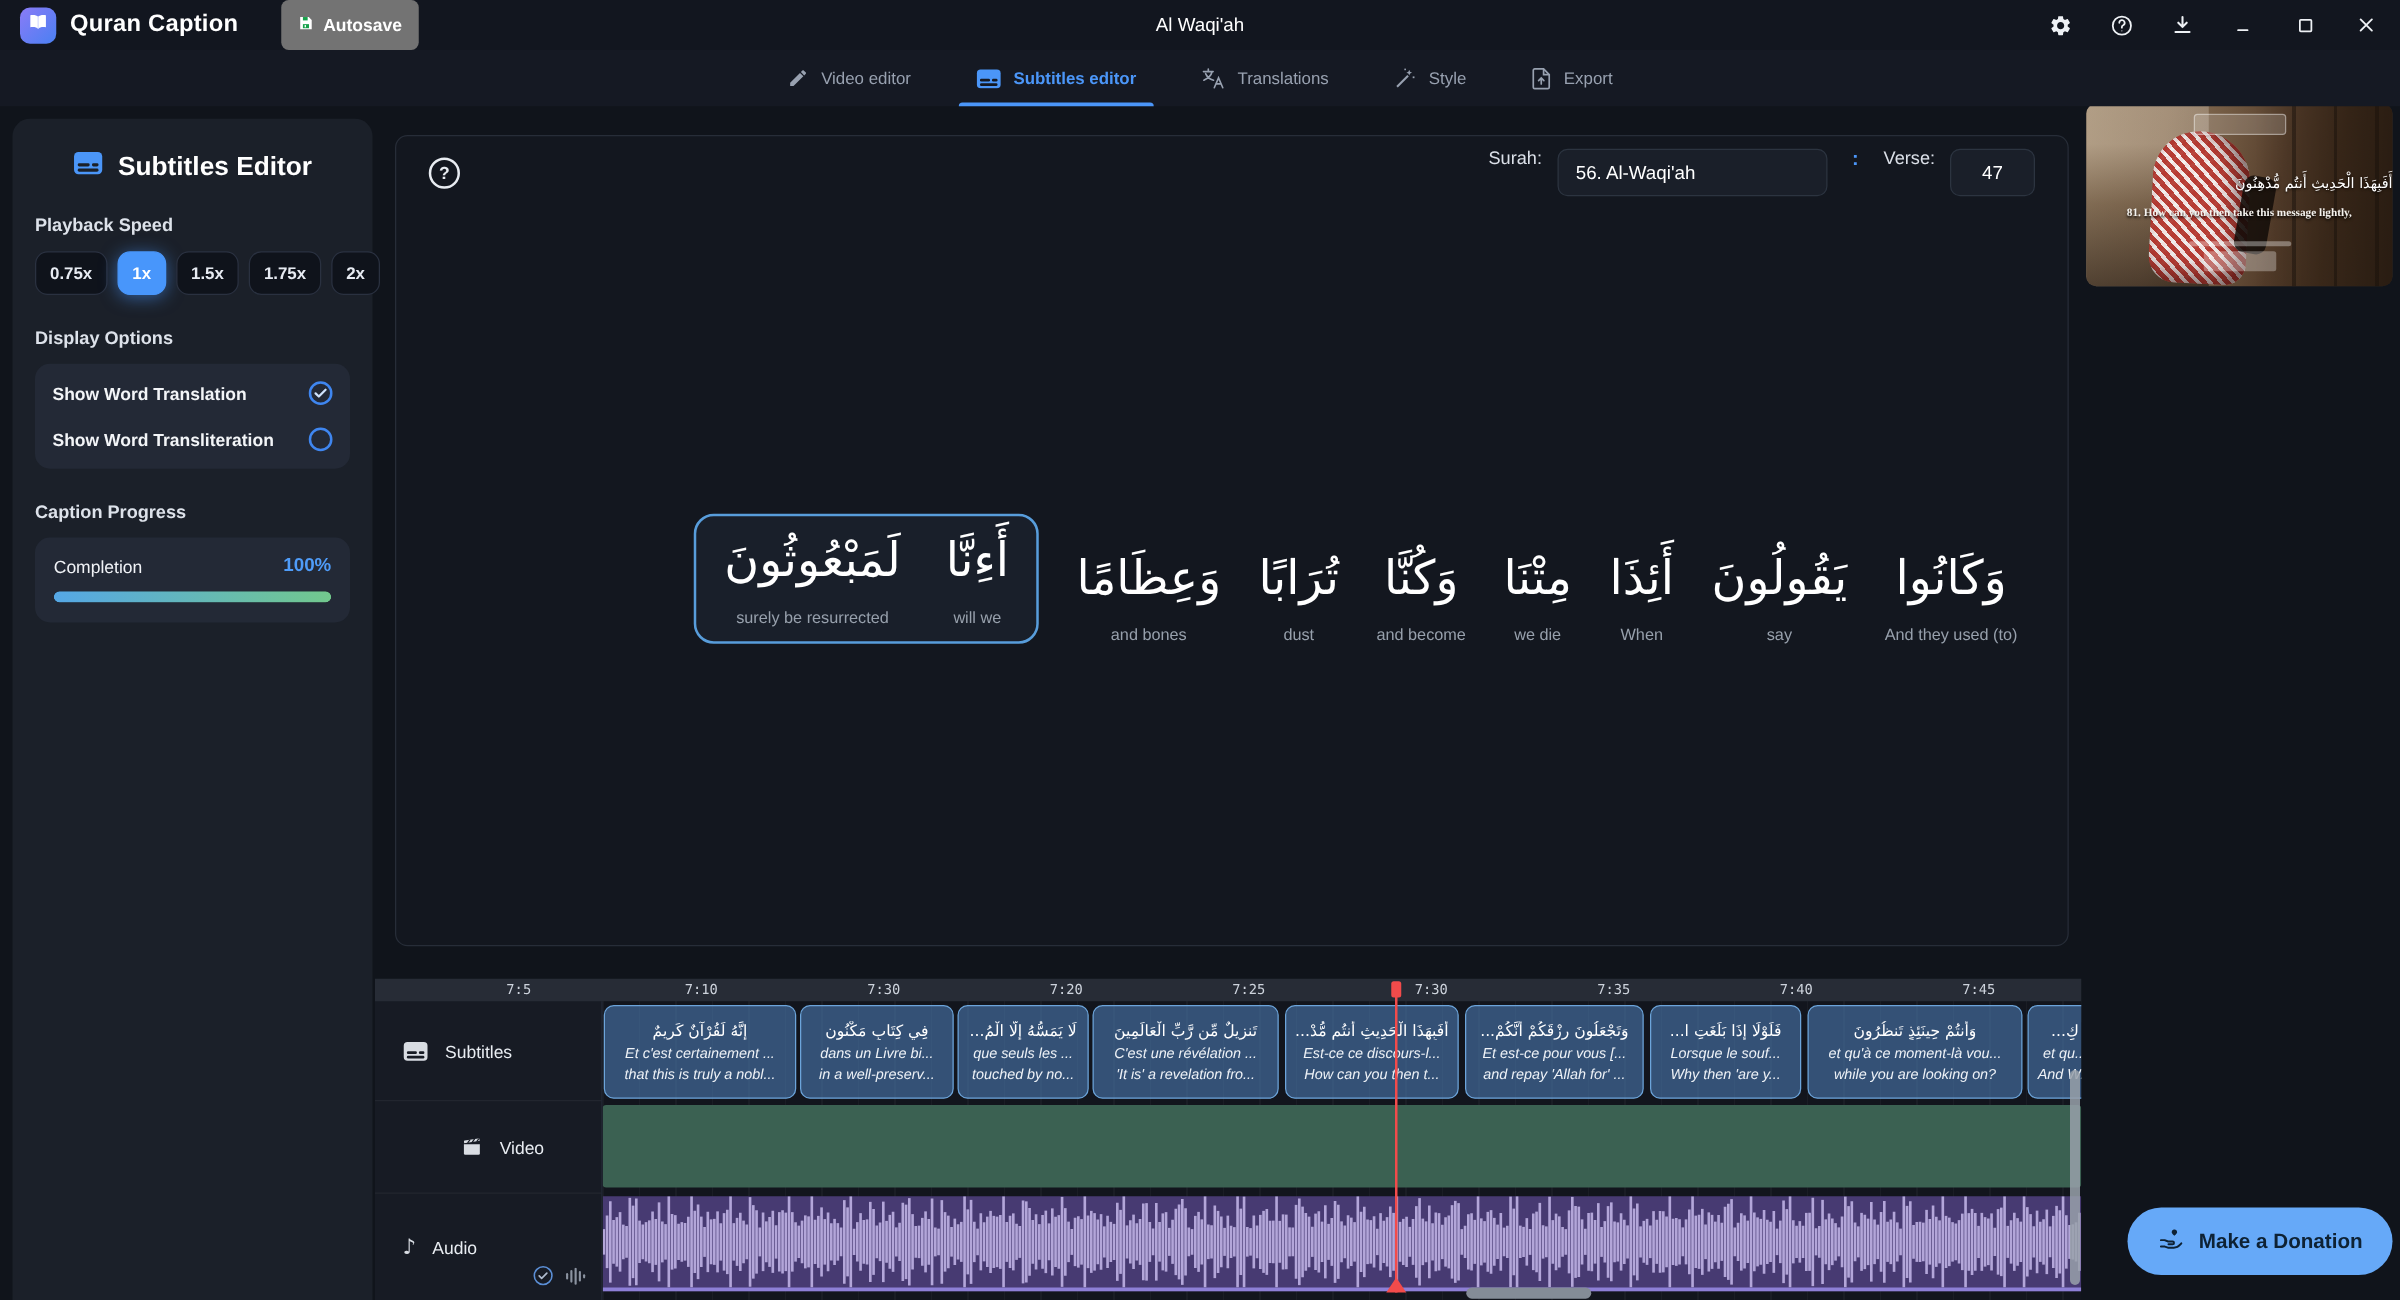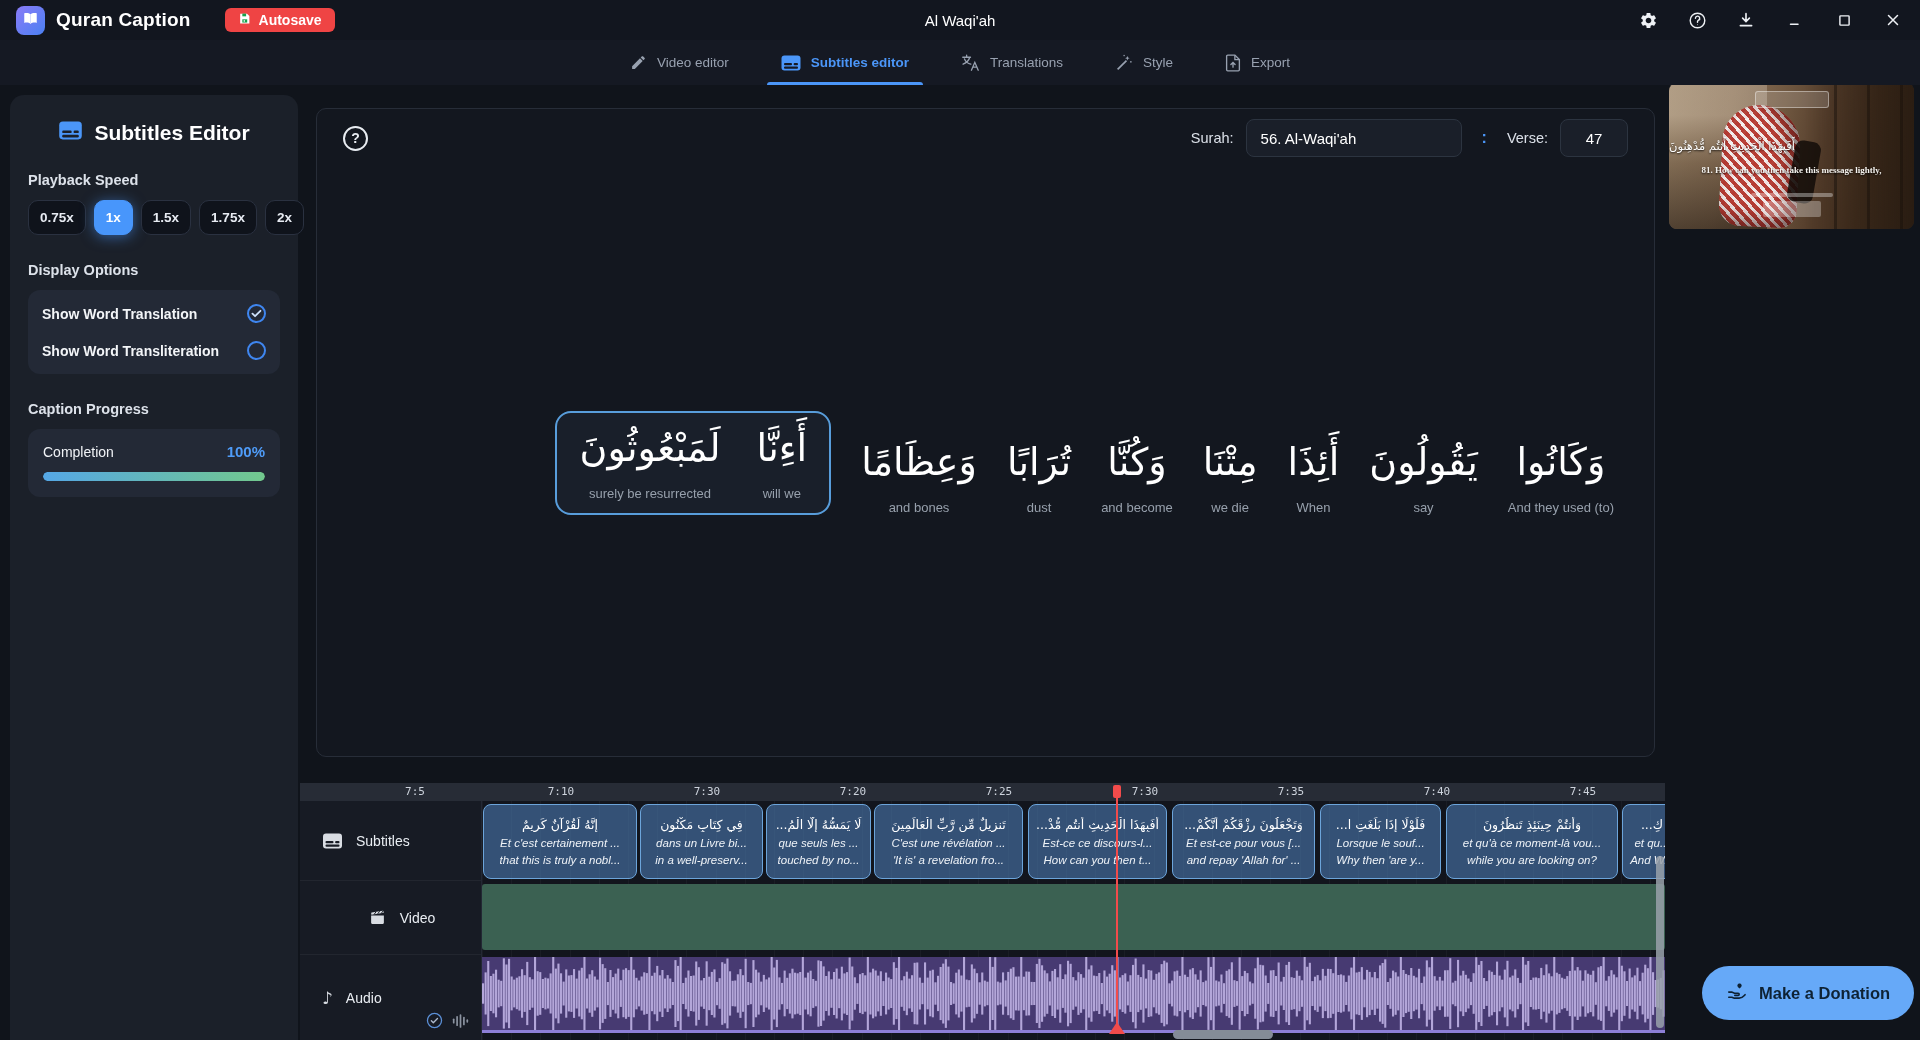--- a/index.html
+++ b/index.html
@@ -6,21 +6,21 @@
   #app{position:relative;width:1920px;height:1040px;overflow:hidden;background:#10141b;
        font-family:"Liberation Sans",sans-serif;color:#e8ebf0;}
   .ar-font{font-family:"DejaVu Sans",sans-serif;}
 
   
   .titlebar{position:absolute;left:0;top:0;width:100%;height:40px;background:#12161f;
             display:flex;align-items:center;padding:0 16px;box-sizing:border-box;z-index:20;}
   .logo{width:29px;height:29px;border-radius:8px;background:linear-gradient(135deg,#8a7bf7,#4a80f2);
         display:flex;align-items:center;justify-content:center;flex:0 0 auto;}
   .app-name{font-size:19px;font-weight:bold;color:#fff;margin-left:11px;letter-spacing:.2px;}
-  .autosave{margin-left:34px;height:24px;display:flex;align-items:center;gap:8px;background:#ef4444;
+  .autosave{margin-left:34px;height:40px;display:flex;align-items:center;gap:8px;background:#737373;
             border:none;border-radius:6px;padding:0 13px;color:#fff;font-size:14px;font-weight:bold;cursor:pointer;}
   .window-title{position:absolute;left:50%;top:50%;transform:translate(-50%,-50%);font-size:15px;color:#fff;}
   .win-icons{margin-left:auto;display:flex;align-items:center;gap:27px;color:#eef1f5;}
   .win-btn{background:none;border:none;color:#eef1f5;width:22px;height:22px;display:flex;
            align-items:center;justify-content:center;cursor:pointer;padding:0;}
 
   
   .tabbar{position:absolute;left:0;top:40px;width:100%;height:45px;background:#151923;
           display:flex;align-items:stretch;justify-content:center;gap:52px;z-index:19;}
   .tab{display:flex;align-items:center;gap:10px;font-size:13.5px;color:#98a1b0;cursor:pointer;position:relative;}
@@ -52,21 +52,21 @@
   .progress-track{height:9px;border-radius:5px;margin-top:12px;background:#161a23;overflow:hidden;}
   .progress-fill{height:100%;border-radius:5px;background:linear-gradient(90deg,#55a7e6,#72c88d);}
 
   
   .editor-card{position:absolute;left:316px;top:108px;width:1339px;height:649px;background:#13171f;
                border:1px solid #272d38;border-radius:10px;box-sizing:border-box;z-index:4;}
   .card-header{display:flex;align-items:center;height:58px;padding:0 26px;}
   .help-circle{width:25px;height:25px;border-radius:50%;border:2px solid #e8ecf1;box-sizing:border-box;
                color:#e8ecf1;font-size:14px;font-weight:bold;display:flex;align-items:center;
                justify-content:center;background:none;cursor:pointer;}
-  .surah-row{margin-left:auto;display:flex;align-items:center;gap:12px;font-size:14.5px;color:#dbe0e8;}
+  .surah-row{margin-left:auto;display:flex;gap:12px;font-size:14.5px;color:#dbe0e8;}
   .field-input{background:#1a1f29;border:1px solid #2c3440;border-radius:8px;height:38px;color:#fff;
                font-size:15px;font-family:inherit;padding:0 14px;box-sizing:border-box;}
   .surah-input{width:216px;}
   .verse-input{width:68px;text-align:center;}
   .sep-colon{color:#4b96f8;font-weight:bold;font-size:16px;margin:0 8px;}
   .words-area{position:relative;height:589px;overflow:hidden;}
   .words-row{position:absolute;right:40px;top:244px;display:flex;align-items:flex-end;gap:30px;}
   .word{display:flex;flex-direction:column;align-items:center;gap:15px;cursor:pointer;}
   .word .ar{font-family:"DejaVu Sans",sans-serif;font-size:38px;line-height:1.15;color:#fff;white-space:nowrap;}
   .word .wtr{font-size:13px;color:#97a0ac;white-space:nowrap;}
@@ -83,21 +83,21 @@
            background:linear-gradient(180deg,rgba(235,225,210,.28) 0 22%,rgba(60,45,32,.25) 55%,rgba(25,16,10,.55) 100%);}
   .keffiyeh{position:absolute;left:52px;top:22px;width:78px;height:122px;transform:rotate(3deg);
            border-radius:38px 42px 18px 22px;z-index:2;
            background:repeating-linear-gradient(45deg,rgba(255,255,255,.85) 0 3px,rgba(185,60,52,.92) 3px 7px),
                       repeating-linear-gradient(-45deg,rgba(255,255,255,.4) 0 3px,rgba(170,50,45,.85) 3px 7px);
            box-shadow:inset -10px -6px 18px rgba(40,10,8,.6);}
   .pv-mic{position:absolute;left:122px;top:58px;width:26px;height:62px;background:rgba(18,12,8,.85);
           border-radius:8px;transform:rotate(10deg);z-index:3;}
   .pv-top{position:absolute;left:50%;top:8px;transform:translateX(-50%);width:72px;height:15px;z-index:4;
           background:rgba(255,255,255,.16);border:1px solid rgba(255,255,255,.4);border-radius:3px;}
-  .pv-ar{position:absolute;left:0;top:56px;width:100%;text-align:left;color:#fff;font-size:11.5px;z-index:4;
+  .pv-ar{position:absolute;left:0;top:56px;width:100%;text-align:right;color:#fff;font-size:11.5px;z-index:4;
          font-family:"DejaVu Sans",sans-serif;text-shadow:0 1px 2px rgba(0,0,0,.8);}
   .pv-en{position:absolute;left:0;top:82px;width:100%;text-align:center;color:#f5f3ef;font-size:9px;z-index:4;
          font-family:"Liberation Serif",serif;font-weight:bold;text-shadow:0 1px 2px rgba(0,0,0,.85);}
   .pv-sig{position:absolute;left:50%;bottom:12px;transform:translateX(-50%);width:58px;height:16px;z-index:4;
           background:rgba(255,255,255,.3);border-radius:2px;}
   .pv-sig::before{content:"";position:absolute;left:-12px;top:-8px;width:82px;height:4px;background:rgba(255,255,255,.35);border-radius:2px;}
 
   
   .timeline{position:absolute;left:300px;top:783px;width:1365px;height:257px;z-index:5;}
   .ruler{position:absolute;left:0;top:0;width:100%;height:35px;background:#272c36;cursor:pointer;}

